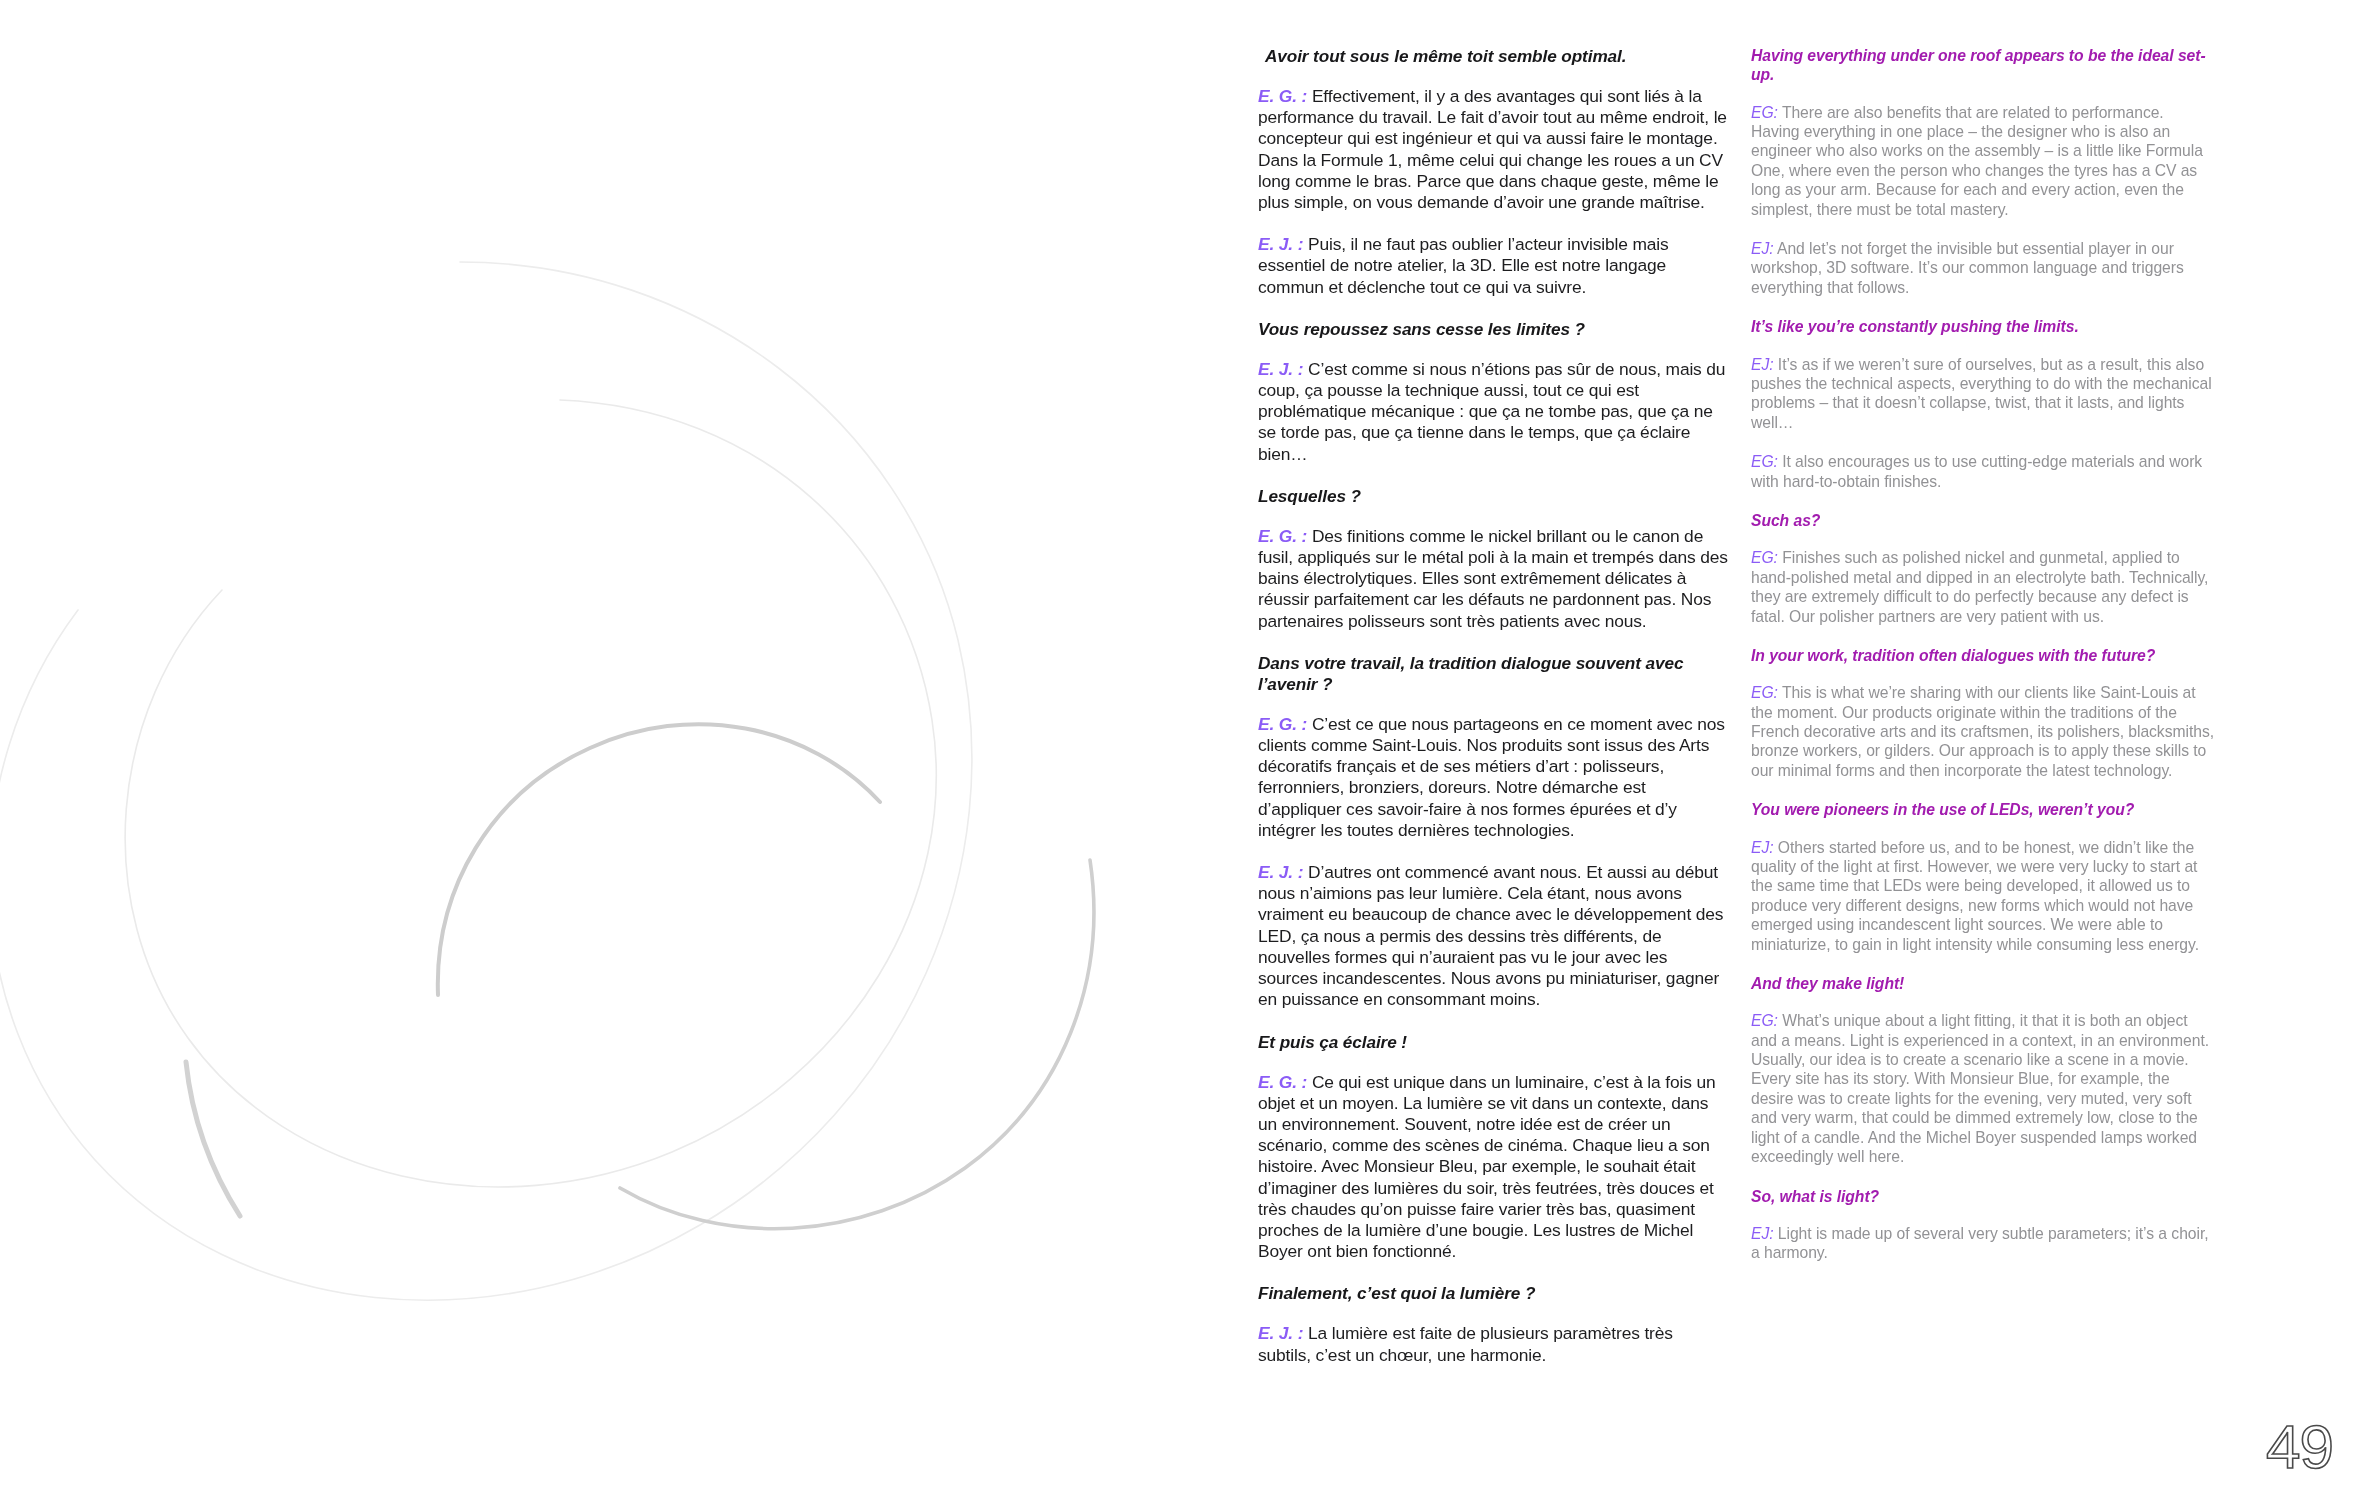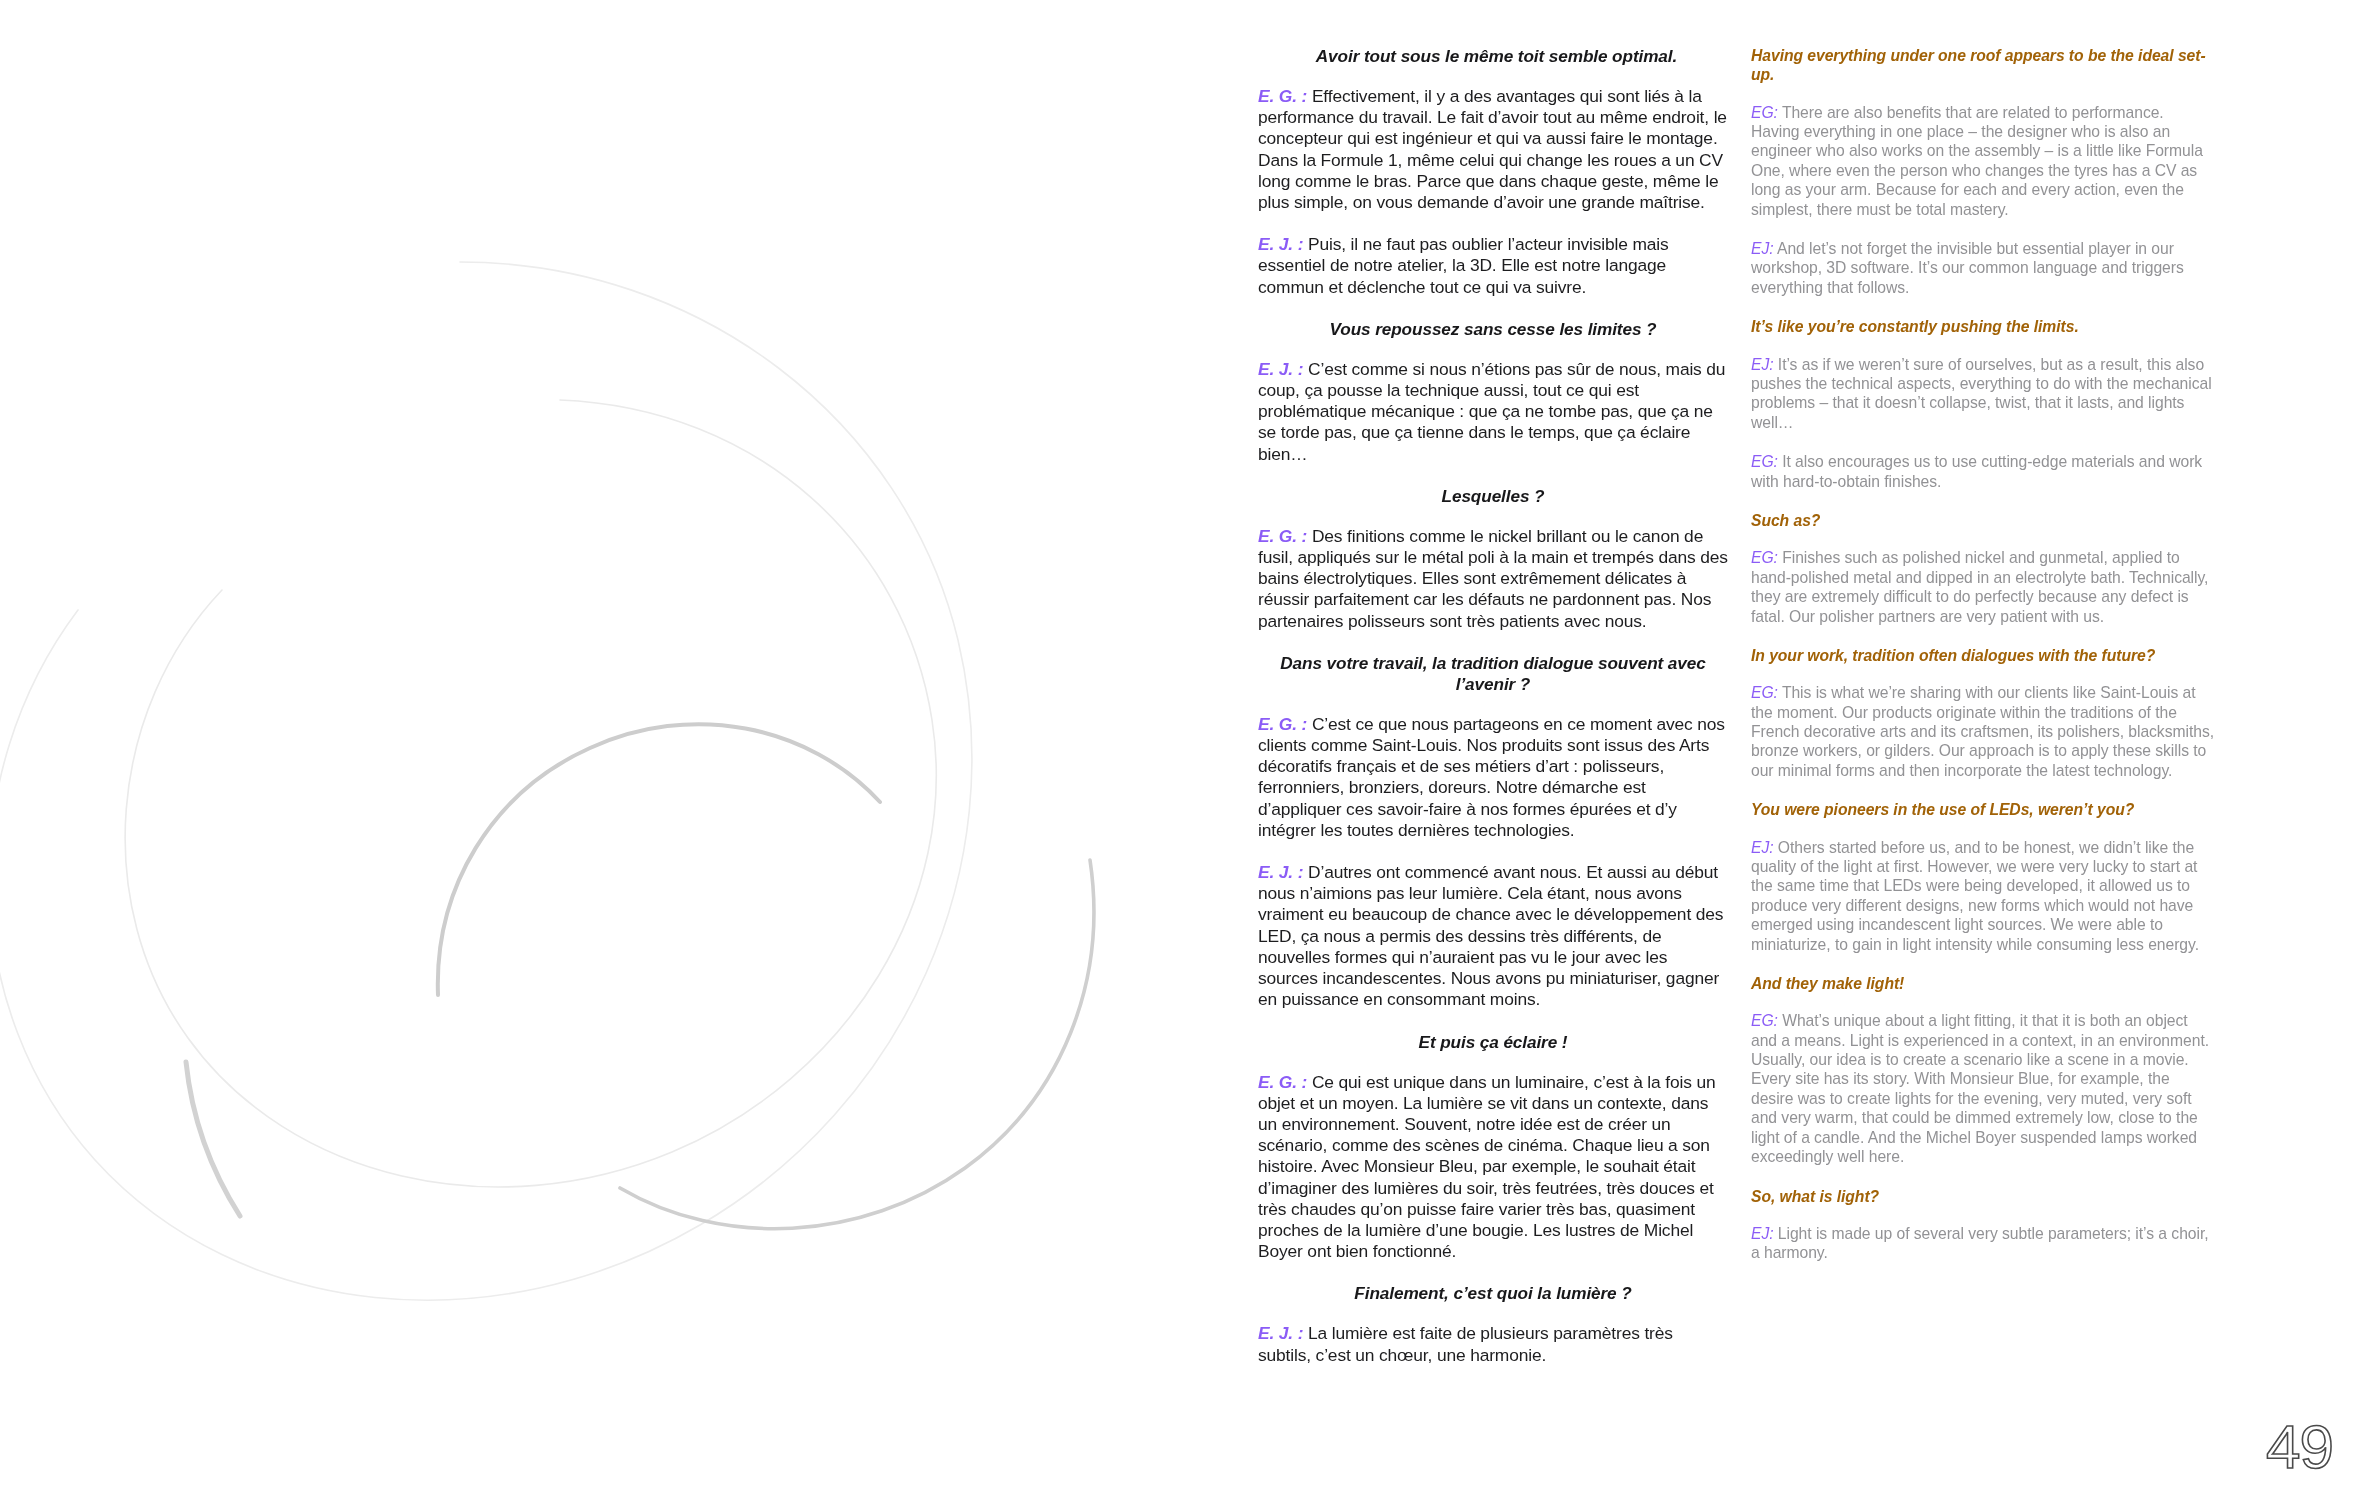--- a/index.html
+++ b/index.html
@@ -34,21 +34,20 @@
 
   
   #col-fr .q {
     font-size:17.2px;
     line-height:21px;
     font-weight:bold;
     font-style:italic;
     color:#18181a;
     letter-spacing:-0.1px;
     margin-bottom:19px;
-    text-align:center;
   }
   #col-fr .q.indented { text-indent:7px; }
   #col-fr .a {
     font-size:17.4px;
     line-height:21.2px;
     color:#1d1d1f;
     letter-spacing:-0.15px;
     margin-bottom:21px;
   }
   #col-fr .tag {
@@ -56,21 +55,21 @@
     font-style:italic;
     color:#8b5cf6;
   }
 
   
   #col-en .q {
     font-size:15.7px;
     line-height:19.3px;
     font-weight:bold;
     font-style:italic;
-    color:#a16207;
+    color:#a21caf;
     letter-spacing:-0.05px;
     margin-bottom:18px;
   }
   #col-en .a {
     font-size:15.7px;
     line-height:19.4px;
     color:#929295;
     letter-spacing:-0.05px;
     margin-bottom:20px;
   }

